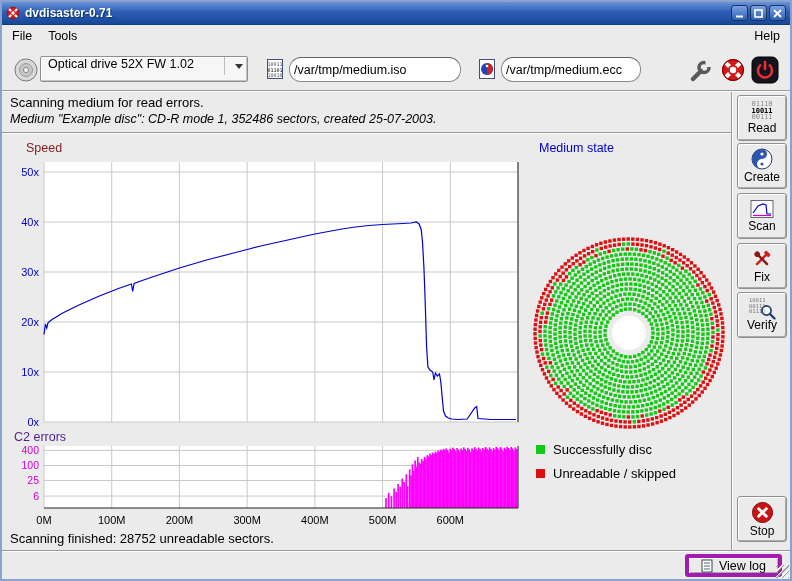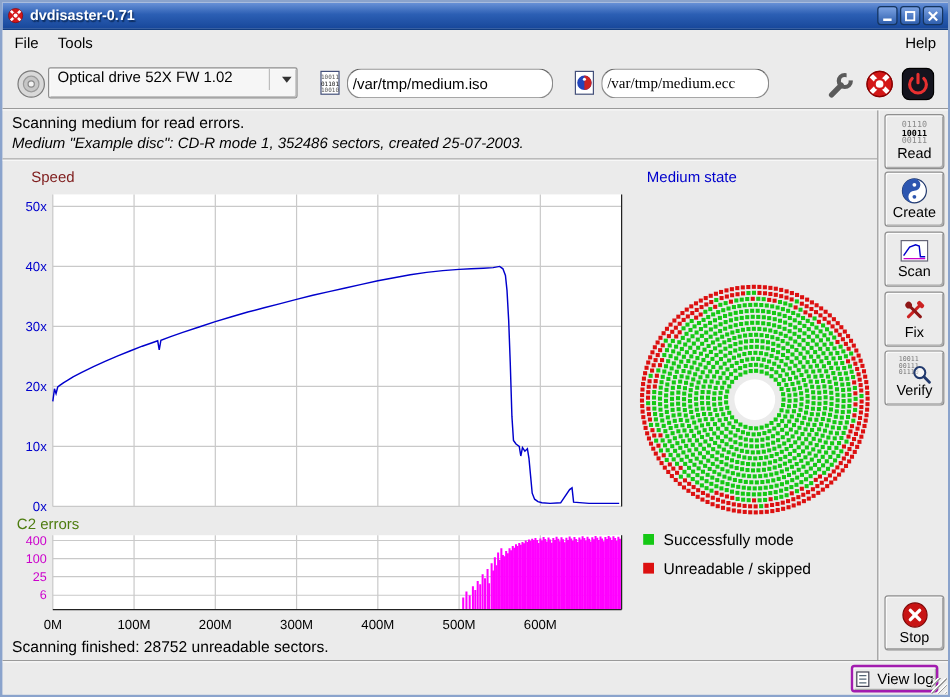--- a/index.html
+++ b/index.html
@@ -40,21 +40,21 @@
   .hsep{position:absolute;height:2px;border-top:1px solid #9a9a9a;border-bottom:1px solid #fafafa}
   .vsep{position:absolute;width:2px;border-left:1px solid #9a9a9a;border-right:1px solid #fafafa}
 
   
   .status1{position:absolute;left:8px;top:93px;font-size:13px}
   .status2{position:absolute;left:8px;top:110px;font-size:12.5px;font-style:italic}
   .statusF{position:absolute;left:8px;top:529px;font-size:13px}
 
   .chart-title{position:absolute;font-size:12.5px}
   .t-speed{left:24px;top:139px;color:#7f1d1d}
-  .t-c2{left:12px;top:428px;color:#4d7c0f}
+  .t-c2{left:12px;top:428px;color:#4c1d95}
   .t-medium{left:537px;top:139px;color:#0000cc}
 
   .chart-svg{position:absolute}
 
   
   .legend{position:absolute;left:534px;top:440px;font-size:13px}
   .legend-row{display:flex;align-items:center;gap:8px;margin-bottom:9px}
   .legend-swatch{width:9px;height:9px;display:inline-block}
 
   
@@ -64,23 +64,23 @@
     display:flex;flex-direction:column;align-items:center;justify-content:center;gap:1px;cursor:pointer}
   .side-label{font-size:12px;line-height:13px}
   .bin{font-family:"DejaVu Sans Mono",monospace;font-size:7px;line-height:6.5px;text-align:center}
   .bin .r1,.bin .r3{color:#8a8a8a}
   .bin .r2{color:#000;font-weight:bold}
   .bin-sm{font-family:"DejaVu Sans Mono",monospace;font-size:5.5px;line-height:5.5px;text-align:left;color:#777}
   .verify-ico{position:relative;width:26px;height:20px}
   .verify-ico svg{position:absolute;right:-1px;bottom:-2px}
 
   
-  .viewlog-btn{position:absolute;right:8px;top:552px;height:23px;background:#ebebeb;border:2px solid #a21caf;
+  .viewlog-btn{position:absolute;right:8px;top:552px;height:23px;background:#ebebeb;border:4px solid #a21caf;
     border-radius:3px;box-shadow:inset 1px 1px 0 #fdfdfd,inset -1px -1px 0 #aaaaaa;
-    display:flex;align-items:center;gap:6px;padding:0 2px;font-size:12.5px;cursor:pointer}
+    display:flex;align-items:center;gap:6px;padding:0 12px;font-size:12.5px;cursor:pointer}
   .grip{position:absolute;right:1px;bottom:1px;width:13px;height:13px;
     background:repeating-linear-gradient(135deg,#fafafa 0 1px,#9a9a9a 1px 2px,rgba(0,0,0,0) 2px 4px)}
 </style>
 </head>
 <body>
 
 <div id="root">
 
   <div class="titlebar">
     <span>
@@ -150,21 +150,21 @@
     <input class="entry" style="left: 287px; width: 172px;" value="/var/tmp/medium.iso">
 
     <span class="abs" style="left:475px;top:11px">
       <svg width="20" height="22" viewBox="0 0 20 22">
         <rect x="2.5" y="1.5" width="15" height="19" fill="#fff" stroke="#44507a"></rect>
         <circle cx="10" cy="11" r="6" fill="#2244bb"></circle>
         <path d="M10,5 a6,6 0 0 1 0,12 z" fill="#cc2222"></path>
         <circle cx="10" cy="8" r="1.3" fill="#fff"></circle>
       </svg>
     </span>
-    <input class="entry" style="left: 499px; width: 140px; font-family: Liberation Serif, serif;" value="/var/tmp/medium.ecc">
+    <input class="entry" style="left: 499px; width: 140px;" value="/var/tmp/medium.ecc">
 
     <div class="abs flatbtn" style="left:684px;top:9px;width:28px;height:28px">
       <svg width="25" height="25" viewBox="0 0 25 25">
         <line x1="5" y1="21" x2="13" y2="13" stroke="#5a5a5a" stroke-width="4.5" stroke-linecap="round"></line>
         <circle cx="16" cy="9.5" r="5" fill="none" stroke="#5a5a5a" stroke-width="3.5"></circle>
         <rect x="17.5" y="2" width="8" height="7" fill="#ebebeb"></rect>
       </svg>
     </div>
     <div class="abs flatbtn" style="left:717px;top:9px;width:28px;height:28px">
       <svg width="26" height="26" viewBox="0 0 26 26">
@@ -1550,21 +1550,21 @@
       <rect x="94.9" y="6.5" width="3.4" height="3.4" fill="#dc1010"></rect>
       <rect x="99.5" y="6.3" width="3.4" height="3.4" fill="#dc1010"></rect>
       <rect x="104.1" y="6.4" width="3.4" height="3.4" fill="#dc1010"></rect>
       <rect x="108.7" y="6.7" width="3.4" height="3.4" fill="#dc1010"></rect>
       <rect x="113.3" y="7.2" width="3.4" height="3.4" fill="#dc1010"></rect>
     </svg>
 
   <div class="legend">
     <div class="legend-row">
       <span class="legend-swatch" style="background: rgb(21, 200, 21);"></span>
-      <span>Successfully mode</span>
+      <span>Successfully disc</span>
     </div>
     <div class="legend-row">
       <span class="legend-swatch" style="background: rgb(220, 16, 16);"></span>
       <span>Unreadable / skipped</span>
     </div>
   </div>
 
   <div class="statusF">Scanning finished: 28752 unreadable sectors.</div>
 
   <div class="vsep" style="left:729px;top:90px;height:458px"></div>

